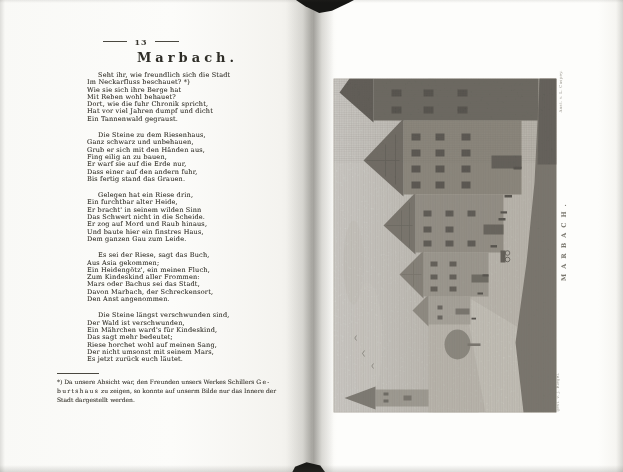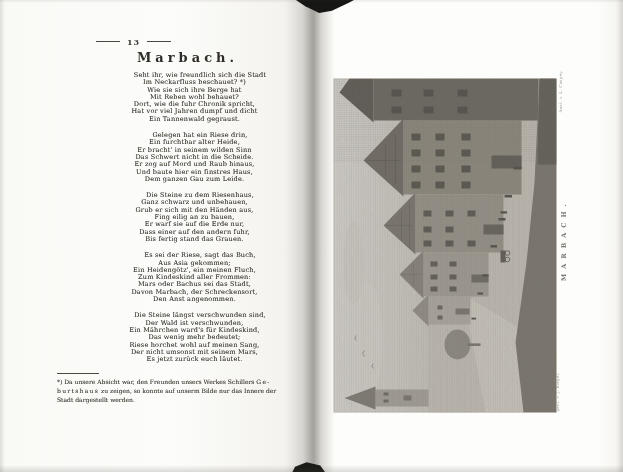--- a/index.html
+++ b/index.html
@@ -3,29 +3,29 @@
 <meta charset="utf-8">
 <style>
   html,body{margin:0;padding:0;background:#ffffff;}
   #scene{position:relative;width:623px;height:472px;overflow:hidden;
          background:#fbfbf8;font-family:"DejaVu Serif","Liberation Serif",serif;}
 
   
   .page{position:absolute;top:0;height:472px;}
   #left-page{left:0;width:312px;background:linear-gradient(90deg,#f9f9f6 0%,#fcfcfa 55%,#f4f3ef 90%,#e9e8e3 100%);}
   #right-page{left:312px;width:311px;background:linear-gradient(90deg,#efeee9 0%,#fdfdfb 8%,#fdfdfb 92%,#f3f2ee 100%);}
-  #pagenum-row{position:absolute;left:89px;top:37px;width:104px;
+  #pagenum-row{position:absolute;left:89px;top:37px;width:104px;text-align:center;
                font-size:8px;font-weight:bold;color:#3a3831;letter-spacing:1px;}
   .hdash{display:inline-block;width:24px;height:1px;background:#4a4840;vertical-align:3px;margin:0 7px;}
   #poem-title{position:absolute;left:85px;top:50px;width:205px;margin:0;text-align:center;
               font-size:13px;font-weight:bold;letter-spacing:4px;color:#2e2d27;}
   #poem-body{position:absolute;left:87px;top:72px;width:215px;}
   .stanza{margin:0 0 9px 0;}
   .line{font-size:6.5px;line-height:7.3px;letter-spacing:0.2px;color:#3c3a33;
-        text-shadow:0 0 0.5px rgba(90,88,80,0.55);white-space:nowrap;text-align:center;}
+        text-shadow:0 0 0.5px rgba(90,88,80,0.55);white-space:nowrap;}
   .line.first{text-indent:11px;}
 
   #footnote-rule{position:absolute;left:57px;top:373px;width:42px;height:1px;background:#4a4840;}
   #footnote{position:absolute;left:57px;top:378px;width:250px;font-size:6px;line-height:8.8px;
             color:#43413a;text-shadow:0 0 0.5px rgba(90,88,80,0.5);}
   .sperr{letter-spacing:1.3px;}
 
   
   #plate-slot{position:absolute;left:333px;top:78px;width:223px;height:334px;}
   #plate-slot svg{position:absolute;left:-55.5px;top:55.5px;transform:rotate(-90deg);
@@ -71,51 +71,51 @@
       <div class="stanza">
         <div class="line first">Seht ihr, wie freundlich sich die Stadt</div>
         <div class="line">Im Neckarfluss beschauet? *)</div>
         <div class="line">Wie sie sich ihre Berge hat</div>
         <div class="line">Mit Reben wohl behauet?</div>
         <div class="line">Dort, wie die fuhr Chronik spricht,</div>
         <div class="line">Hat vor viel Jahren dumpf und dicht</div>
         <div class="line">Ein Tannenwald gegraust.</div>
       </div>
       <div class="stanza">
+        <div class="line first">Die Steine zu dem Riesenhaus,</div>
+        <div class="line">Ganz schwarz und unbehauen,</div>
+        <div class="line">Grub er sich mit den Händen aus,</div>
+        <div class="line">Fing eilig an zu bauen,</div>
+        <div class="line">Er warf sie auf die Erde nur,</div>
+        <div class="line">Dass einer auf den andern fuhr,</div>
+        <div class="line">Bis fertig stand das Grauen.</div>
+      </div>
+      <div class="stanza">
         <div class="line first">Gelegen hat ein Riese drin,</div>
         <div class="line">Ein furchtbar alter Heide,</div>
         <div class="line">Er bracht' in seinem wilden Sinn</div>
         <div class="line">Das Schwert nicht in die Scheide.</div>
         <div class="line">Er zog auf Mord und Raub hinaus,</div>
         <div class="line">Und baute hier ein finstres Haus,</div>
         <div class="line">Dem ganzen Gau zum Leide.</div>
       </div>
       <div class="stanza">
-        <div class="line first">Die Steine zu dem Riesenhaus,</div>
-        <div class="line">Ganz schwarz und unbehauen,</div>
-        <div class="line">Grub er sich mit den Händen aus,</div>
-        <div class="line">Fing eilig an zu bauen,</div>
-        <div class="line">Er warf sie auf die Erde nur,</div>
-        <div class="line">Dass einer auf den andern fuhr,</div>
-        <div class="line">Bis fertig stand das Grauen.</div>
-      </div>
-      <div class="stanza">
         <div class="line first">Es sei der Riese, sagt das Buch,</div>
         <div class="line">Aus Asia gekommen;</div>
         <div class="line">Ein Heidengötz', ein meinen Fluch,</div>
         <div class="line">Zum Kindeskind aller Frommen:</div>
         <div class="line">Mars oder Bachus sei das Stadt,</div>
         <div class="line">Davon Marbach, der Schreckensort,</div>
         <div class="line">Den Anst angenommen.</div>
       </div>
       <div class="stanza">
         <div class="line first">Die Steine längst verschwunden sind,</div>
         <div class="line">Der Wald ist verschwunden,</div>
         <div class="line">Ein Mährchen ward's für Kindeskind,</div>
-        <div class="line">Das wenig mehr bedeutet;</div>
+        <div class="line">Das sagt mehr bedeutet;</div>
         <div class="line">Riese horchet wohl auf meinen Sang,</div>
         <div class="line">Der nicht umsonst mit seinem Mars,</div>
         <div class="line">Es jetzt zurück euch läutet.</div>
       </div>
     </div>
 
     <div id="footnote-rule"></div>
     <div id="footnote">
       <div><span>*) Da unsere Absicht war, den Freunden unsers Werkes Schillers </span><span class="sperr">Ge-</span></div>
       <div><span class="sperr">burtshaus</span><span> zu zeigen, so konnte auf unserm Bilde nur das Innere der</span></div>

